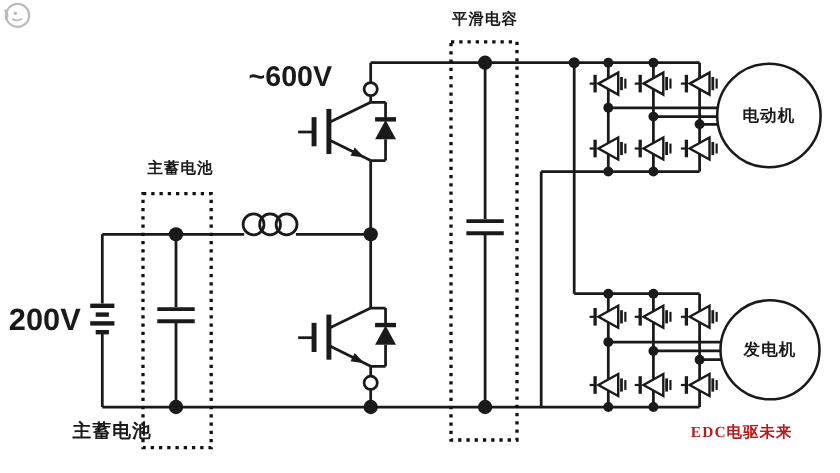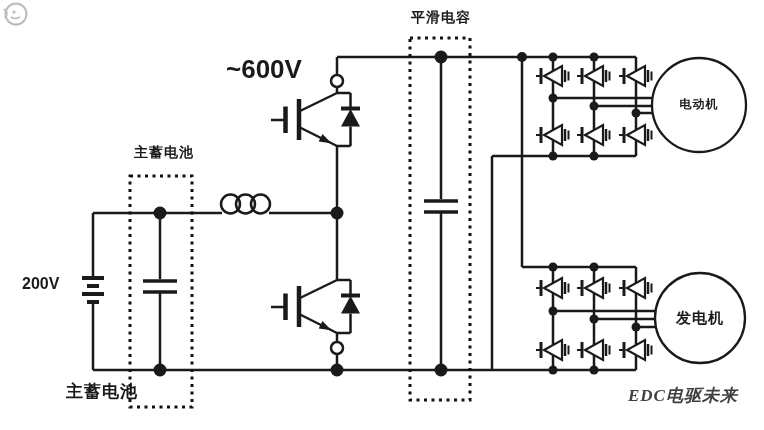--- a/index.html
+++ b/index.html
@@ -4,26 +4,26 @@
 <style>
   html,body{margin:0;padding:0;background:#e8e8e8;}
   .stage{position:relative;width:764px;height:430px;background:#ffffff;overflow:hidden;
          font-family:"Liberation Sans",sans-serif;}
   .stage svg{position:absolute;left:0;top:0;}
   .lbl{position:absolute;color:#1a1a1a;white-space:nowrap;}
   .lbl-cn{font-family:"Liberation Serif",serif;font-size:14px;font-weight:600;letter-spacing:1px;}
   .lbl-v600{left:226px;top:21px;font-size:26px;font-weight:700;letter-spacing:0px;margin-top:33px;}
   .lbl-filter{left:134px;top:144px;}
   .lbl-smooth{left:411px;top:9px;}
-  .lbl-200v{left:22px;top:275px;font-size:16px;font-weight:700;}
+  .lbl-200v{left:8px;top:275px;font-size:28px;font-weight:700;}
   .lbl-batt{left:66px;top:380px;font-size:17px;}
-  .lbl-motor{left:652px;top:96px;width:94px;text-align:center;font-size:12px;}
+  .lbl-motor{left:652px;top:96px;width:94px;text-align:center;font-size:15px;}
   .lbl-gen{left:655px;top:309px;width:90px;text-align:center;font-size:15px;}
-  .watermark{position:absolute;left:628px;top:384px;font-size:17px;font-weight:600;
-             color:#404040;font-family:"Liberation Serif",serif;letter-spacing:1px;font-style:italic;}
+  .watermark{position:absolute;left:628px;top:384px;font-size:14px;font-weight:600;
+             color:#b91c1c;font-family:"Liberation Serif",serif;letter-spacing:1px;}
   .wm-logo{position:absolute;left:589px;top:382px;width:30px;height:28px;}
 </style>
 </head>
 <body>
 
 <div class="stage">
 
   <svg width="764" height="430" viewBox="0 0 764 430">
     <defs>
 

